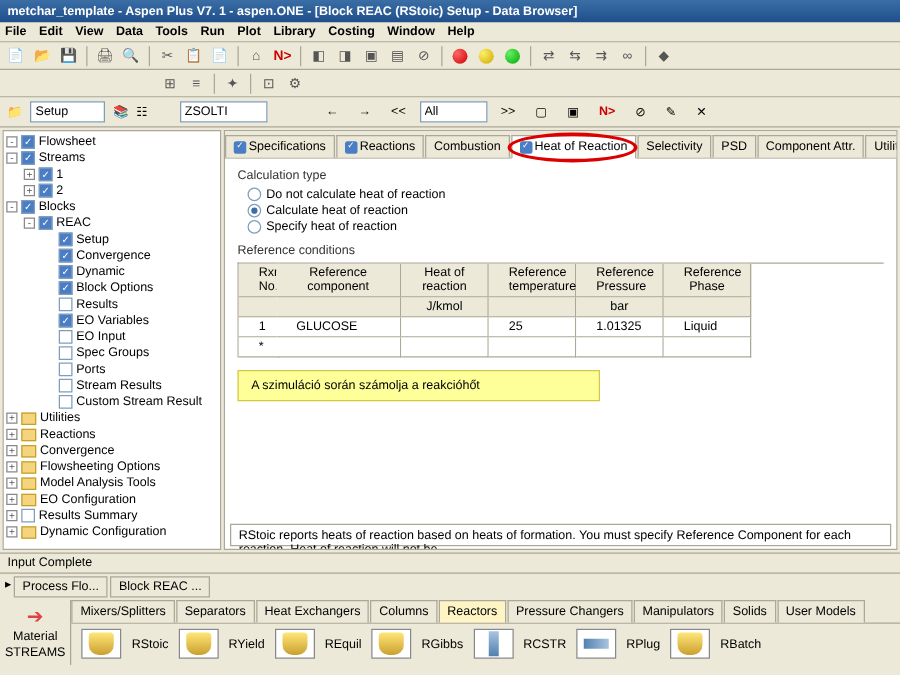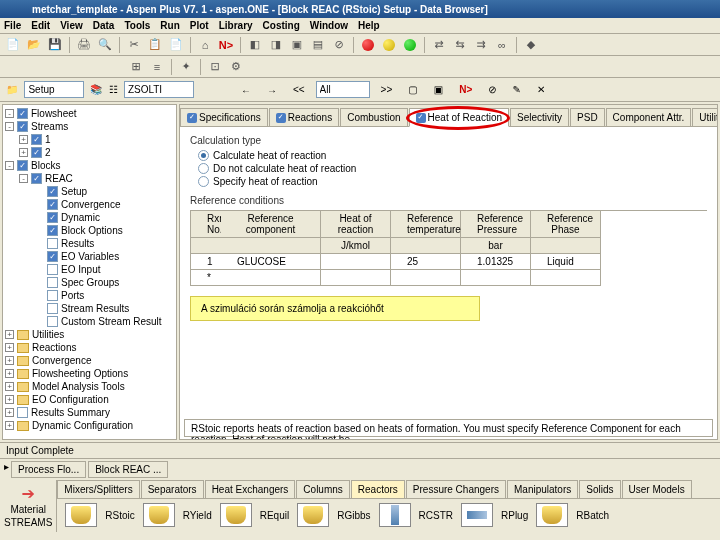--- a/index.html
+++ b/index.html
@@ -1,18 +1,18 @@
 <!DOCTYPE html>
 <html><head>
 <meta charset="utf-8">
 <style>
   * { box-sizing: border-box; margin: 0; padding: 0; font-family: Tahoma, sans-serif; font-size: 10px; }
   body { width: 720px; height: 540px; background: #ece9d8; overflow: hidden; }
   .titlebar { background: linear-gradient(#3a6ea5,#1f4e8b); color: #fff; padding: 3px 6px; height: 18px; display: flex; align-items: center; }
-  .titlebar span { font-weight: bold; margin-left: 26px; }
+  .titlebar span { font-weight: bold; }
   .menubar { background: #ece9d8; padding: 2px 4px; display: flex; gap: 10px; border-bottom: 1px solid #aca899; }
   .menubar span { cursor: default; font-weight: bold; }
   .toolbar { background: #ece9d8; padding: 2px 4px; display: flex; gap: 3px; align-items: center; border-bottom: 1px solid #aca899; height: 22px; }
   .tb-btn { width: 18px; height: 18px; border: 1px solid #ece9d8; display: flex; align-items: center; justify-content: center; font-size: 11px; color: #555; }
   .red-ball { width: 12px; height: 12px; border-radius: 50%; background: radial-gradient(circle at 30% 30%, #ff6666, #cc0000); }
   .yellow-ball { width: 12px; height: 12px; border-radius: 50%; background: radial-gradient(circle at 30% 30%, #ffee66, #ccaa00); }
   .green-ball { width: 12px; height: 12px; border-radius: 50%; background: radial-gradient(circle at 30% 30%, #66ee66, #00aa00); }
   .divider { width: 1px; height: 16px; background: #aca899; margin: 0 2px; }
   .nav-toolbar { background: #ece9d8; padding: 3px 6px; display: flex; gap: 6px; align-items: center; border-bottom: 1px solid #aca899; height: 24px; }
   .nav-input { height: 17px; border: 1px solid #7f9db9; background: #fff; padding: 1px 3px; }
@@ -127,21 +127,21 @@
   <div class="divider"></div>
   <div class="tb-btn">⊡</div>
   <div class="tb-btn">⚙</div>
 </div>
 
 <div class="nav-toolbar">
   <span>📁</span>
   <input class="nav-input" style="width: 60px;" value="Setup">
   <span>📚</span>
   <span>☷</span>
-  <input class="nav-input" style="width: 70px;" value="ZSOLTI">
+  <input class="nav-input" style="width: 70px; margin-left: 20px;" value="ZSOLTI">
   <div style="width:30px"></div>
   <span class="nav-btn">←</span>
   <span class="nav-btn">→</span>
   <span class="nav-btn">&lt;&lt;</span>
   <input class="nav-input" style="width: 54px;" value="All">
   <span class="nav-btn">&gt;&gt;</span>
   <span class="nav-btn">▢</span>
   <span class="nav-btn">▣</span>
   <span class="nav-btn np">N&gt;</span>
   <span class="nav-btn">⊘</span>
@@ -303,26 +303,26 @@
       <div class="tab">
           <span>Component Attr.</span>
         </div>
       <div class="tab">
           <span>Utility</span>
         </div>
     </div>
     <div class="form-area">
       <div class="group-label">Calculation type</div>
       <div class="radio-row">
+          <div class="radio"></div>
+          <span>Do not calculate heat of reaction</span>
+        </div>
+      <div class="radio-row">
           <div class="radio checked"></div>
           <span>Calculate heat of reaction</span>
-        </div>
-      <div class="radio-row">
-          <div class="radio"></div>
-          <span>Do not calculate heat of reaction</span>
         </div>
       <div class="radio-row">
           <div class="radio"></div>
           <span>Specify heat of reaction</span>
         </div>
 
       <div class="ref-table">
         <div class="group-label">Reference conditions</div>
         <div class="grid">
           <div class="cell">Rxn No.</div>

